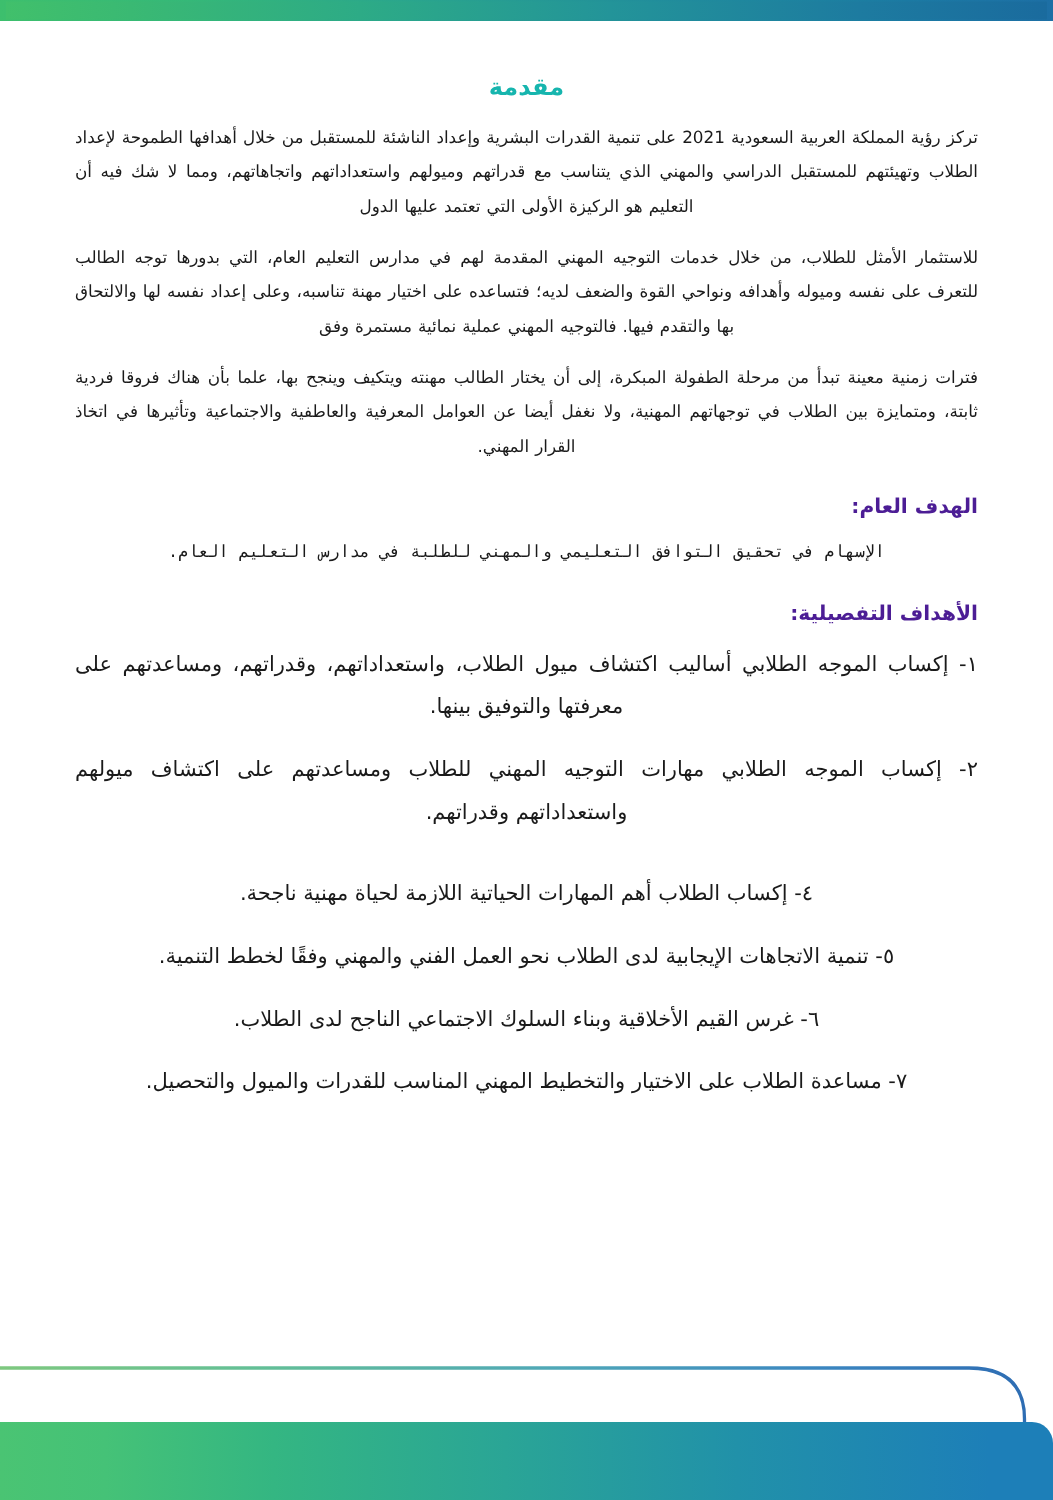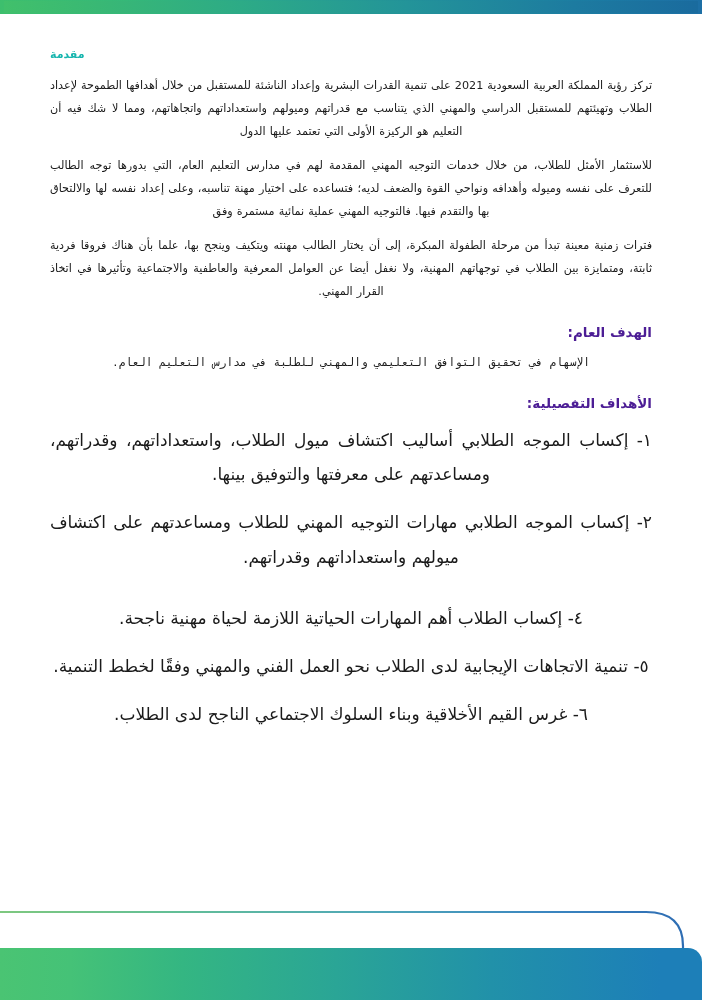--- a/index.html
+++ b/index.html
@@ -46,24 +46,24 @@
   .content {
     margin: 0 auto;
     width: 602px;
     padding-top: 34px;
     direction: rtl;
     text-align: right;
   }
 
   h1.section-title {
     color: #16b5ae;
-    font-size: 11px;
+    font-size: 16px;
     font-weight: bold;
     margin: 0 0 14px 0;
-    text-align: left;
+    text-align: center;
     letter-spacing: 0;
   }
 
   h2.sub-title {
     color: #4c1d95;
     font-size: 13.5px;
     font-weight: bold;
     margin: 0;
     padding: 0;
     text-align: right;
@@ -88,21 +88,21 @@
     line-height: 2.05;
     margin: 0;
     padding: 0;
     text-align: center;
     direction: rtl;
     font-family: Liberation Mono, monospace;
   }
 
   li.goal-item {
     color: #1a1a1a;
-    font-size: 17px;
+    font-size: 14px;
     line-height: 2.05;
     margin: 0;
     padding: 0;
     text-align: justify;
     text-align-last: center;
     direction: rtl;
     list-style: none;
   }
 
   ul.goal-list {
@@ -180,20 +180,21 @@
       <div class="gap-item"></div>
       <li class="goal-item">٢- إكساب الموجه الطلابي مهارات التوجيه المهني للطلاب ومساعدتهم على اكتشاف ميولهم واستعداداتهم وقدراتهم.</li>
       <div class="gap-item"></div>
       <div class="gap-item"></div>
       <li class="goal-item">٤- إكساب الطلاب أهم المهارات الحياتية اللازمة لحياة مهنية ناجحة.</li>
       <div class="gap-item"></div>
       <li class="goal-item">٥- تنمية الاتجاهات الإيجابية لدى الطلاب نحو العمل الفني والمهني وفقًا لخطط التنمية.</li>
       <div class="gap-item"></div>
       <li class="goal-item">٦- غرس القيم الأخلاقية وبناء السلوك الاجتماعي الناجح لدى الطلاب.</li>
       <div class="gap-item"></div>
+      <li class="goal-item">٧- مساعدة الطلاب على الاختيار والتخطيط المهني المناسب للقدرات والميول والتحصيل.</li>
       <div class="gap-item"></div>
     </ul>
 
   </div>
 </div>
 
 <div class="footer">
   <svg class="footer-curve" viewBox="0 0 702 70" preserveAspectRatio="none">
     <defs>
       <linearGradient id="curveGrad" x1="0" y1="0" x2="1" y2="0">

